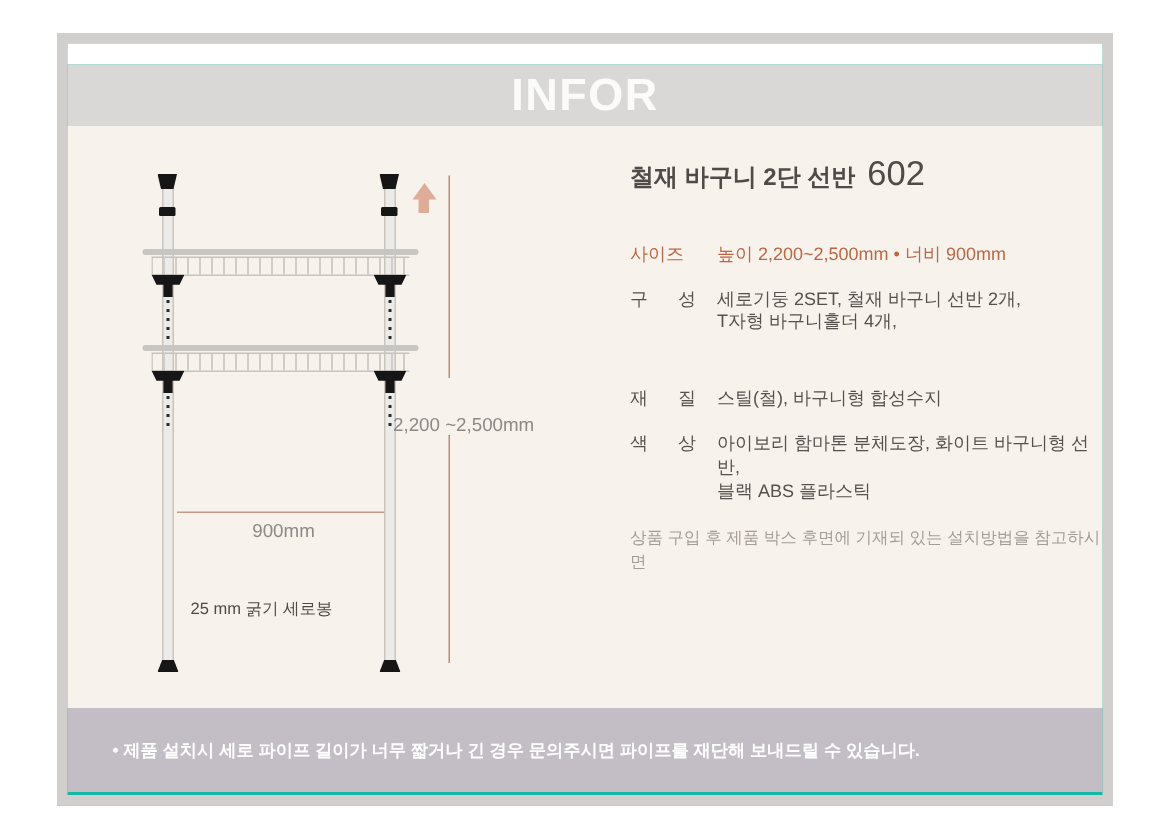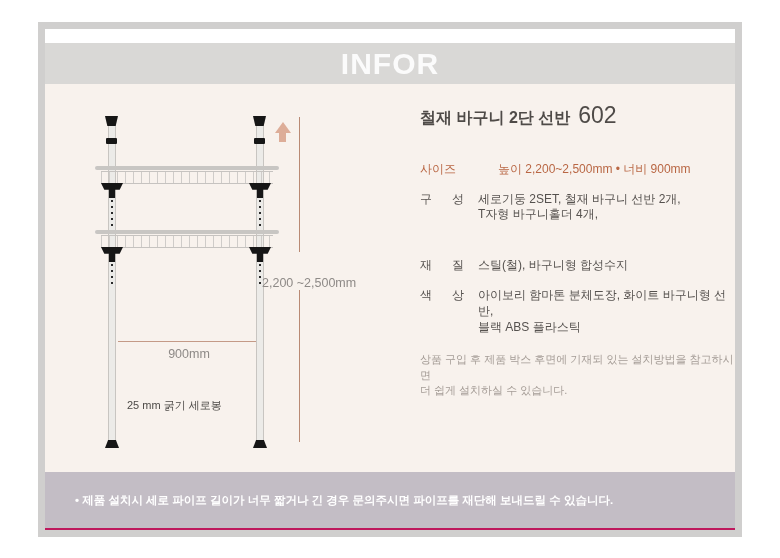--- a/index.html
+++ b/index.html
@@ -1,20 +1,20 @@
 <!DOCTYPE html>
 <html><head>
 <meta charset="utf-8">
 <style>
   * { margin:0; padding:0; box-sizing:border-box; }
   html,body { width:780px; height:558px; background:#ffffff; overflow:hidden;
               font-family:"Liberation Sans","DejaVu Sans",sans-serif; }
 
   .card { position:absolute; left:38px; top:22px; width:704px; height:515px;
-          border:7px solid #d0cfce; background:#be185d; }
+          border:7px solid #d0cfce; background:#14b8a6; }
   .top-strip { height:14px; background:#ffffff; }
   .header-band { height:41px; background:#d9d8d6; display:flex; align-items:center; justify-content:center; }
   .header-band span { color:#fbfbfb; font-size:30px; font-weight:bold; letter-spacing:1px; }
 
   .content { position:relative; height:388px; background:#f8f2ed; }
 
   
   .diagram { position:absolute; left:0; top:0; width:375px; height:388px; }
   .pole { position:absolute; width:8px; background:#ecebe8; border:1px solid #c8c5c1; border-radius:2px; }
   .pole-dash { position:absolute; width:2px;
@@ -38,21 +38,21 @@
   .lbl-gray { position:absolute; color:#8e8a87; font-size:12.5px; }
   .lbl-dark { position:absolute; color:#4d4a47; font-size:11px; font-weight:400; }
 
   
   .info { position:absolute; left:375px; top:0; width:315px; height:388px; }
   .product-title { position:absolute; left:0; top:18px; color:#4f4b48; }
   .product-title .t-name { font-size:16px; font-weight:bold; }
   .product-title .t-model { font-size:23px; font-weight:500; margin-left:8px; }
   .spec-row { position:absolute; left:0; display:flex; font-size:12px; color:#55514e; line-height:15px; }
   .spec-row .spec-label { display:inline-block; width:44px; text-align-last:justify; flex:none; margin-right:14px; }
-  .spec-row.accent, .spec-row.accent .spec-label { color:#b96744;gap:20px; }
+  .spec-row.accent, .spec-row.accent .spec-label { color:#b96744; }
   .spec-line2 { margin-top:0; }
   .note { position:absolute; left:0; top:268px; font-size:11px; line-height:15.5px; color:#a49c96; }
 
   
   .footer-bar { height:56px; background:#c3bdc5; display:flex; align-items:center; }
   .footer-bar span { color:#ffffff; font-size:11.5px; font-weight:bold; margin-left:30px; }
 </style>
 </head>
 <body>
 
@@ -134,21 +134,20 @@
       <div class="spec-row" style="top:203px;line-height:16px;">
         <span class="spec-label">색 상</span>
         <div>
           <div>아이보리 함마톤 분체도장, 화이트 바구니형 선반,</div>
           <div>블랙 ABS 플라스틱</div>
         </div>
       </div>
 
       <div class="note">
         <div>상품 구입 후 제품 박스 후면에 기재되 있는 설치방법을 참고하시면</div>
-        <div>더 쉽게 설치하실 수 있습니다.</div>
       </div>
     </div>
   </div>
 
   <div class="footer-bar">
     <span>• 제품 설치시 세로 파이프 길이가 너무 짧거나 긴 경우 문의주시면 파이프를 재단해 보내드릴 수 있습니다.</span>
   </div>
 </div>
 
 </body></html>

